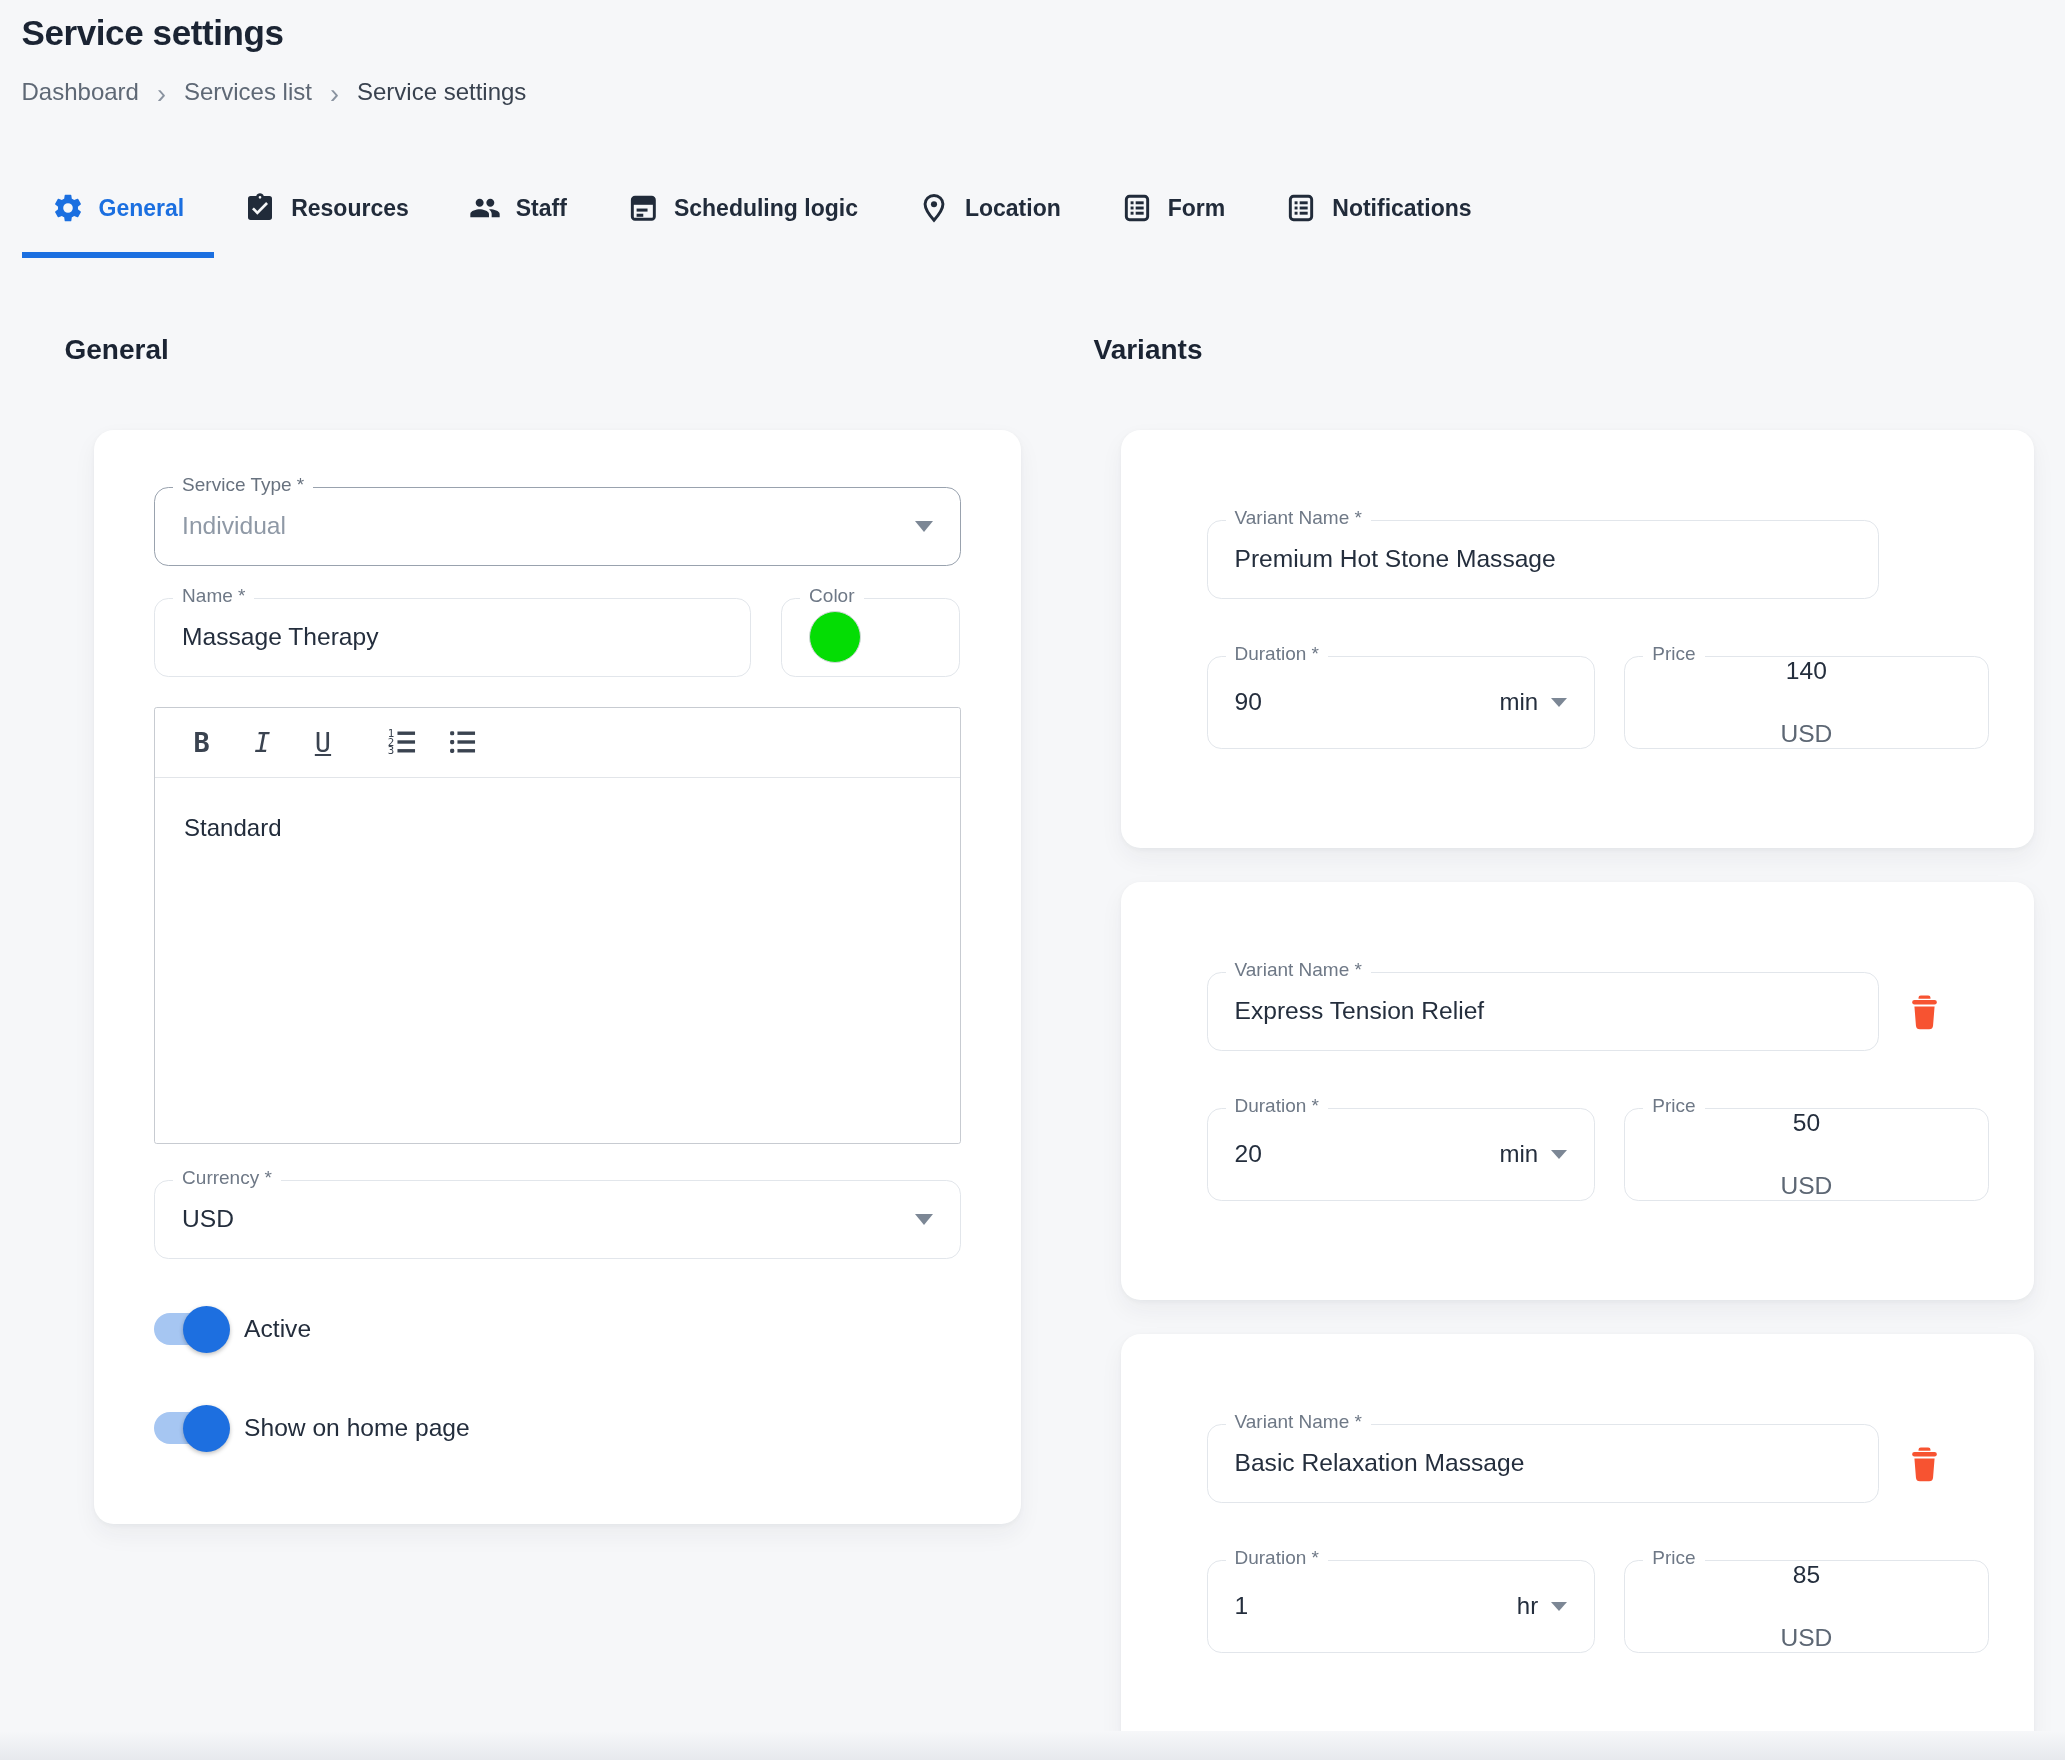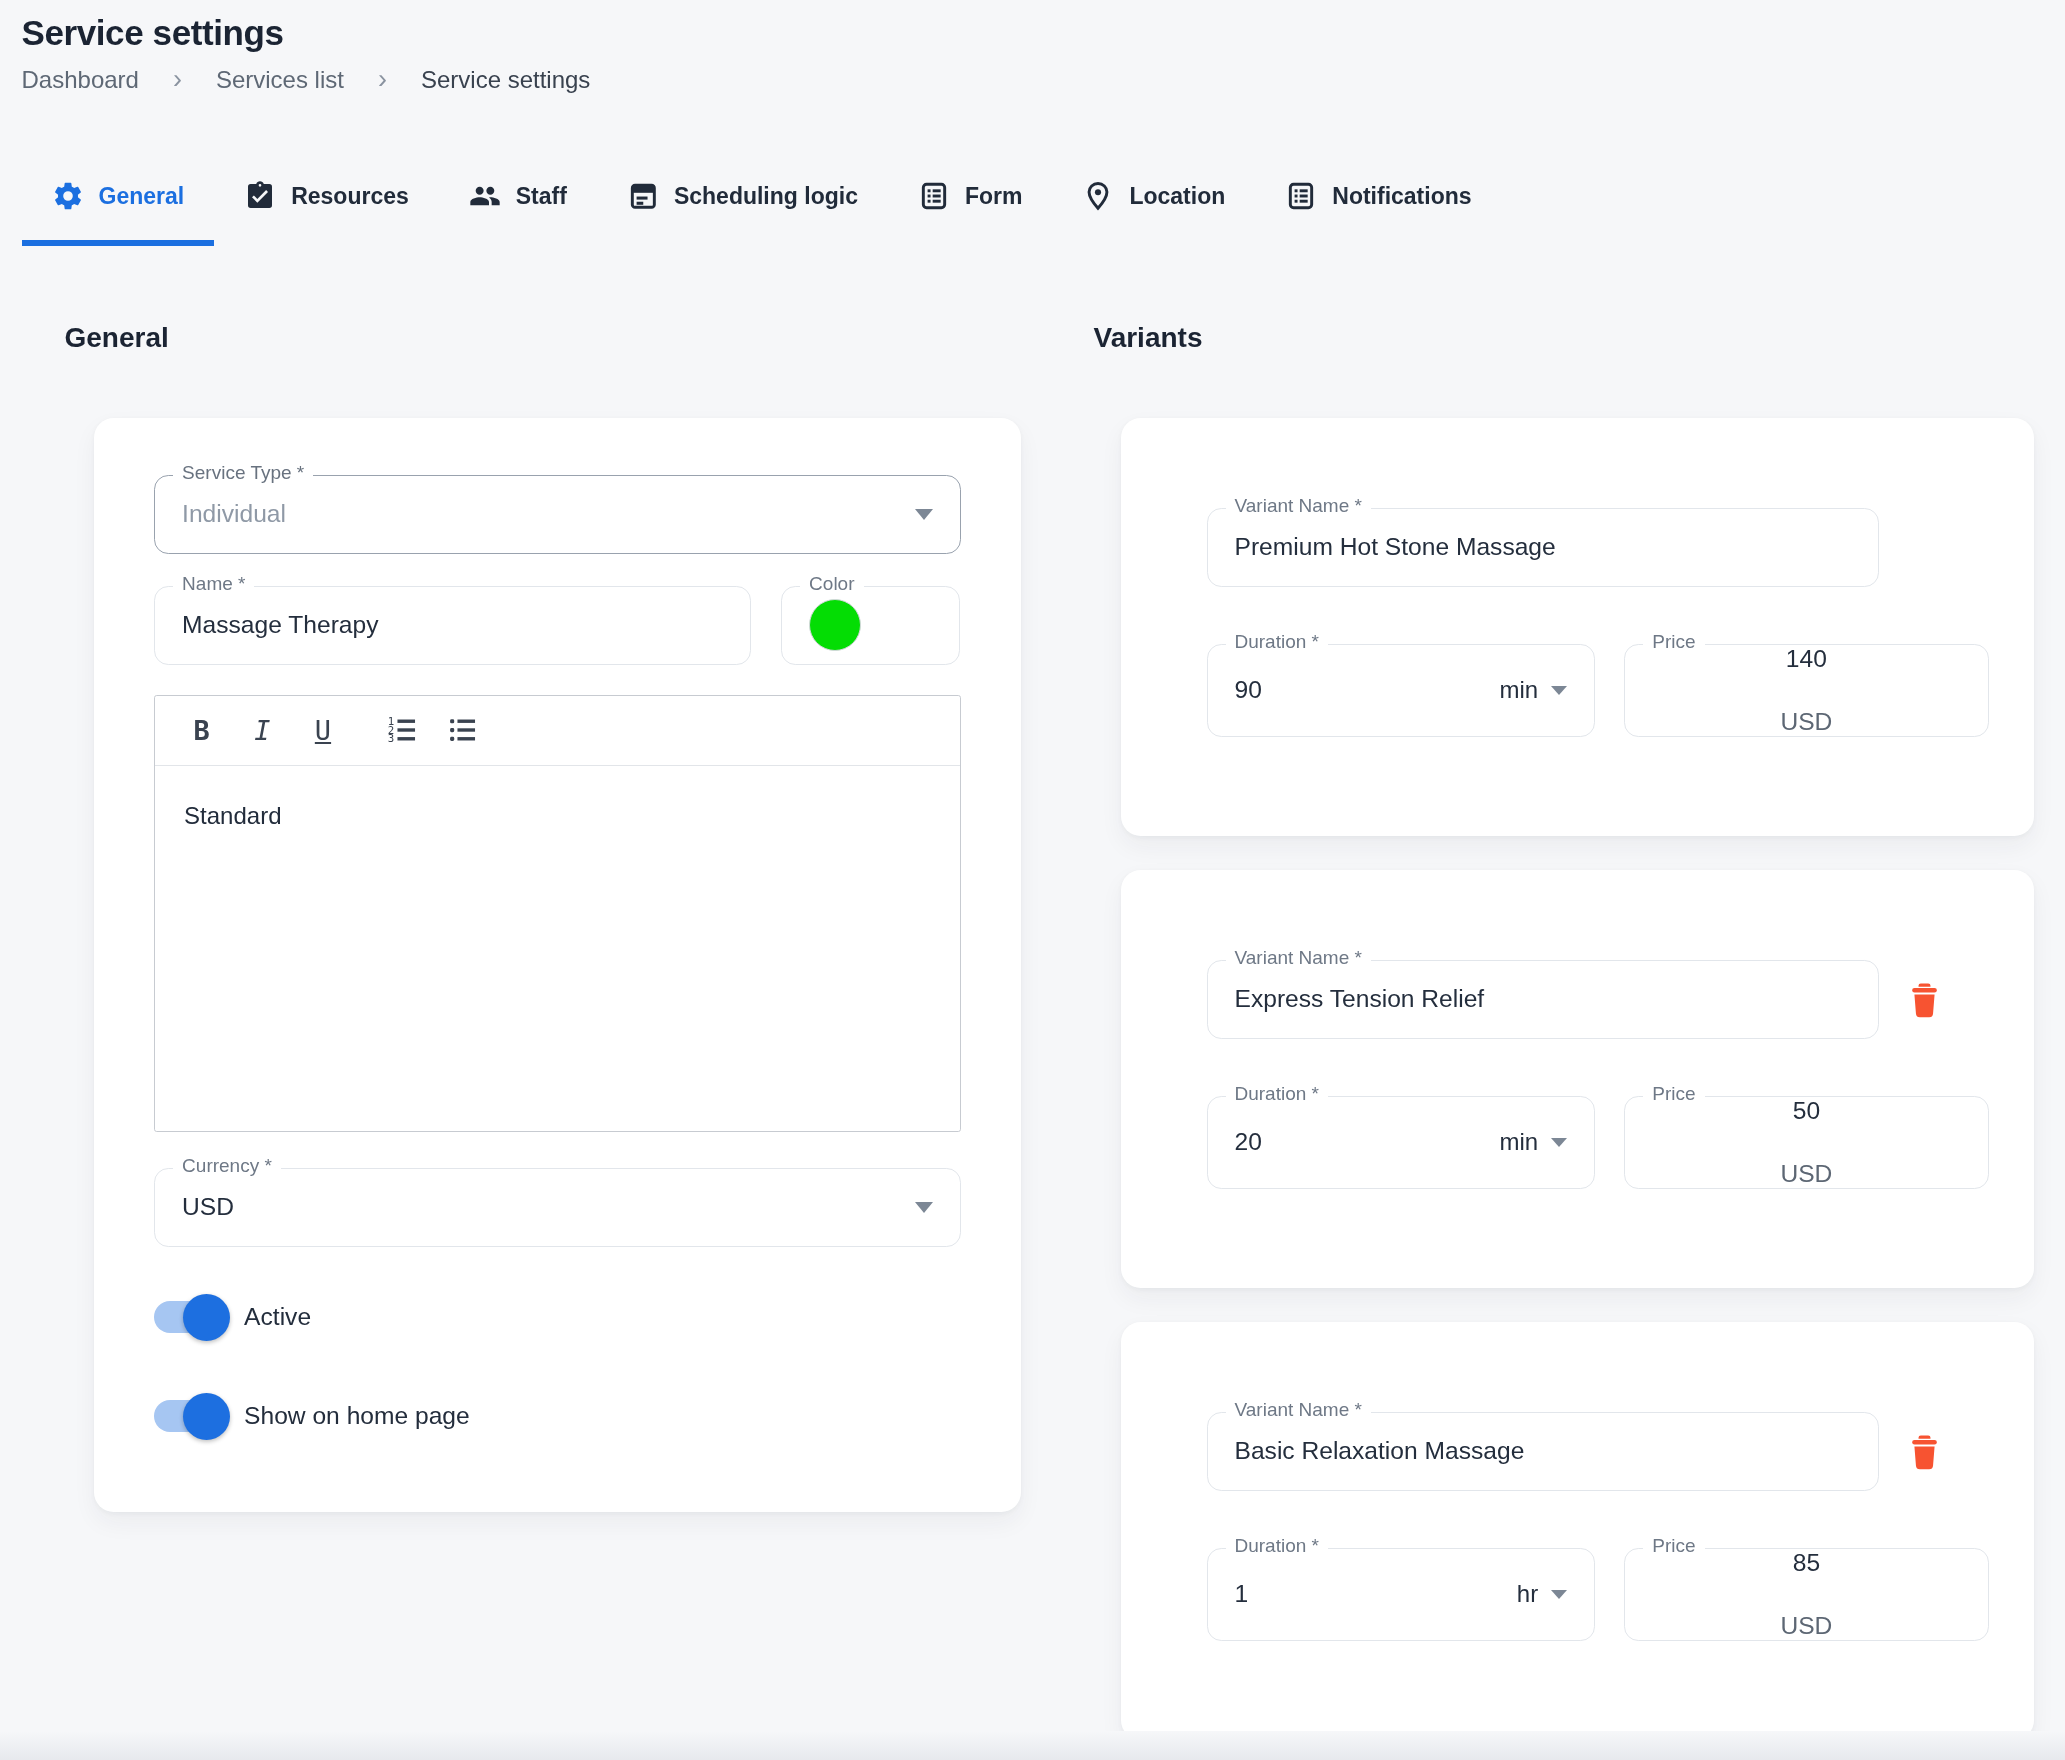--- a/index.html
+++ b/index.html
@@ -6,21 +6,21 @@
   html,body { width:2065px; height:1761px; overflow:hidden; }
   body {
     background:#f6f7f9;
     font-family:"Liberation Sans", "DejaVu Sans", sans-serif;
     color:#222c3b;
   }
   .page { position:relative; width:2065px; height:1761px; padding:10.7px 0 0 21.5px; }
 
   
   .title { font-size:35px; font-weight:800; color:#1b2433; letter-spacing:-0.4px; line-height:43px; }
-  .breadcrumb { margin-top:10px; display:flex; align-items:center; font-size:24px; color:#5e6875; line-height:32px;gap:16px; }
+  .breadcrumb { margin-top:22px; display:flex; align-items:flex-end; font-size:24px; color:#5e6875; line-height:32px; }
   .breadcrumb .crumb { cursor:pointer; }
   .breadcrumb .crumb.current { color:#39424f; }
   .breadcrumb .sep { margin:0 18px; color:#8a93a0; font-size:27px; line-height:27px; }
 
   
   .tabs { margin-top:57px; display:flex; }
   .tab {
     display:flex; align-items:center; gap:15px;
     padding:0 30px; height:93px;
     border-bottom:6.3px solid transparent;
@@ -146,36 +146,36 @@
       <svg viewBox="0 0 24 24">
           <rect x="4" y="4" width="16.5" height="16.5" rx="2" fill="none" stroke="currentColor" stroke-width="2.2"></rect>
           <rect x="4" y="4" width="16.5" height="5.6" fill="currentColor"></rect>
           <rect x="7.2" y="12.4" width="8.2" height="2.3" fill="currentColor"></rect>
           <rect x="7.2" y="16.3" width="5" height="2.3" fill="currentColor"></rect>
         </svg>
       <span>Scheduling logic</span>
     </div>
     <div class="tab">
       <svg viewBox="0 0 24 24">
+          <path d="M12 2.6c-3.7 0-6.7 2.9-6.7 6.4 0 4.6 6.7 12.2 6.7 12.2s6.7-7.6 6.7-12.2c0-3.5-3-6.4-6.7-6.4z" fill="none" stroke="currentColor" stroke-width="2.2"></path>
+          <circle cx="12" cy="9.2" r="2.3" fill="currentColor"></circle>
+        </svg>
+      <span>Location</span>
+    </div>
+    <div class="tab">
+      <svg viewBox="0 0 24 24">
           <rect x="4" y="3.2" width="16" height="17.6" rx="2.4" fill="none" stroke="currentColor" stroke-width="2.2"></rect>
           <rect x="7.2" y="7" width="2.2" height="2.2" fill="currentColor"></rect>
           <rect x="11" y="7" width="6" height="2.2" fill="currentColor"></rect>
           <rect x="7.2" y="10.9" width="2.2" height="2.2" fill="currentColor"></rect>
           <rect x="11" y="10.9" width="6" height="2.2" fill="currentColor"></rect>
           <rect x="7.2" y="14.8" width="2.2" height="2.2" fill="currentColor"></rect>
           <rect x="11" y="14.8" width="6" height="2.2" fill="currentColor"></rect>
         </svg>
       <span>Form</span>
-    </div>
-    <div class="tab">
-      <svg viewBox="0 0 24 24">
-          <path d="M12 2.6c-3.7 0-6.7 2.9-6.7 6.4 0 4.6 6.7 12.2 6.7 12.2s6.7-7.6 6.7-12.2c0-3.5-3-6.4-6.7-6.4z" fill="none" stroke="currentColor" stroke-width="2.2"></path>
-          <circle cx="12" cy="9.2" r="2.3" fill="currentColor"></circle>
-        </svg>
-      <span>Location</span>
     </div>
     <div class="tab">
       <svg viewBox="0 0 24 24">
           <rect x="4" y="3.2" width="16" height="17.6" rx="2.4" fill="none" stroke="currentColor" stroke-width="2.2"></rect>
           <rect x="7.2" y="7" width="2.2" height="2.2" fill="currentColor"></rect>
           <rect x="11" y="7" width="6" height="2.2" fill="currentColor"></rect>
           <rect x="7.2" y="10.9" width="2.2" height="2.2" fill="currentColor"></rect>
           <rect x="11" y="10.9" width="6" height="2.2" fill="currentColor"></rect>
           <rect x="7.2" y="14.8" width="2.2" height="2.2" fill="currentColor"></rect>
           <rect x="11" y="14.8" width="6" height="2.2" fill="currentColor"></rect>

